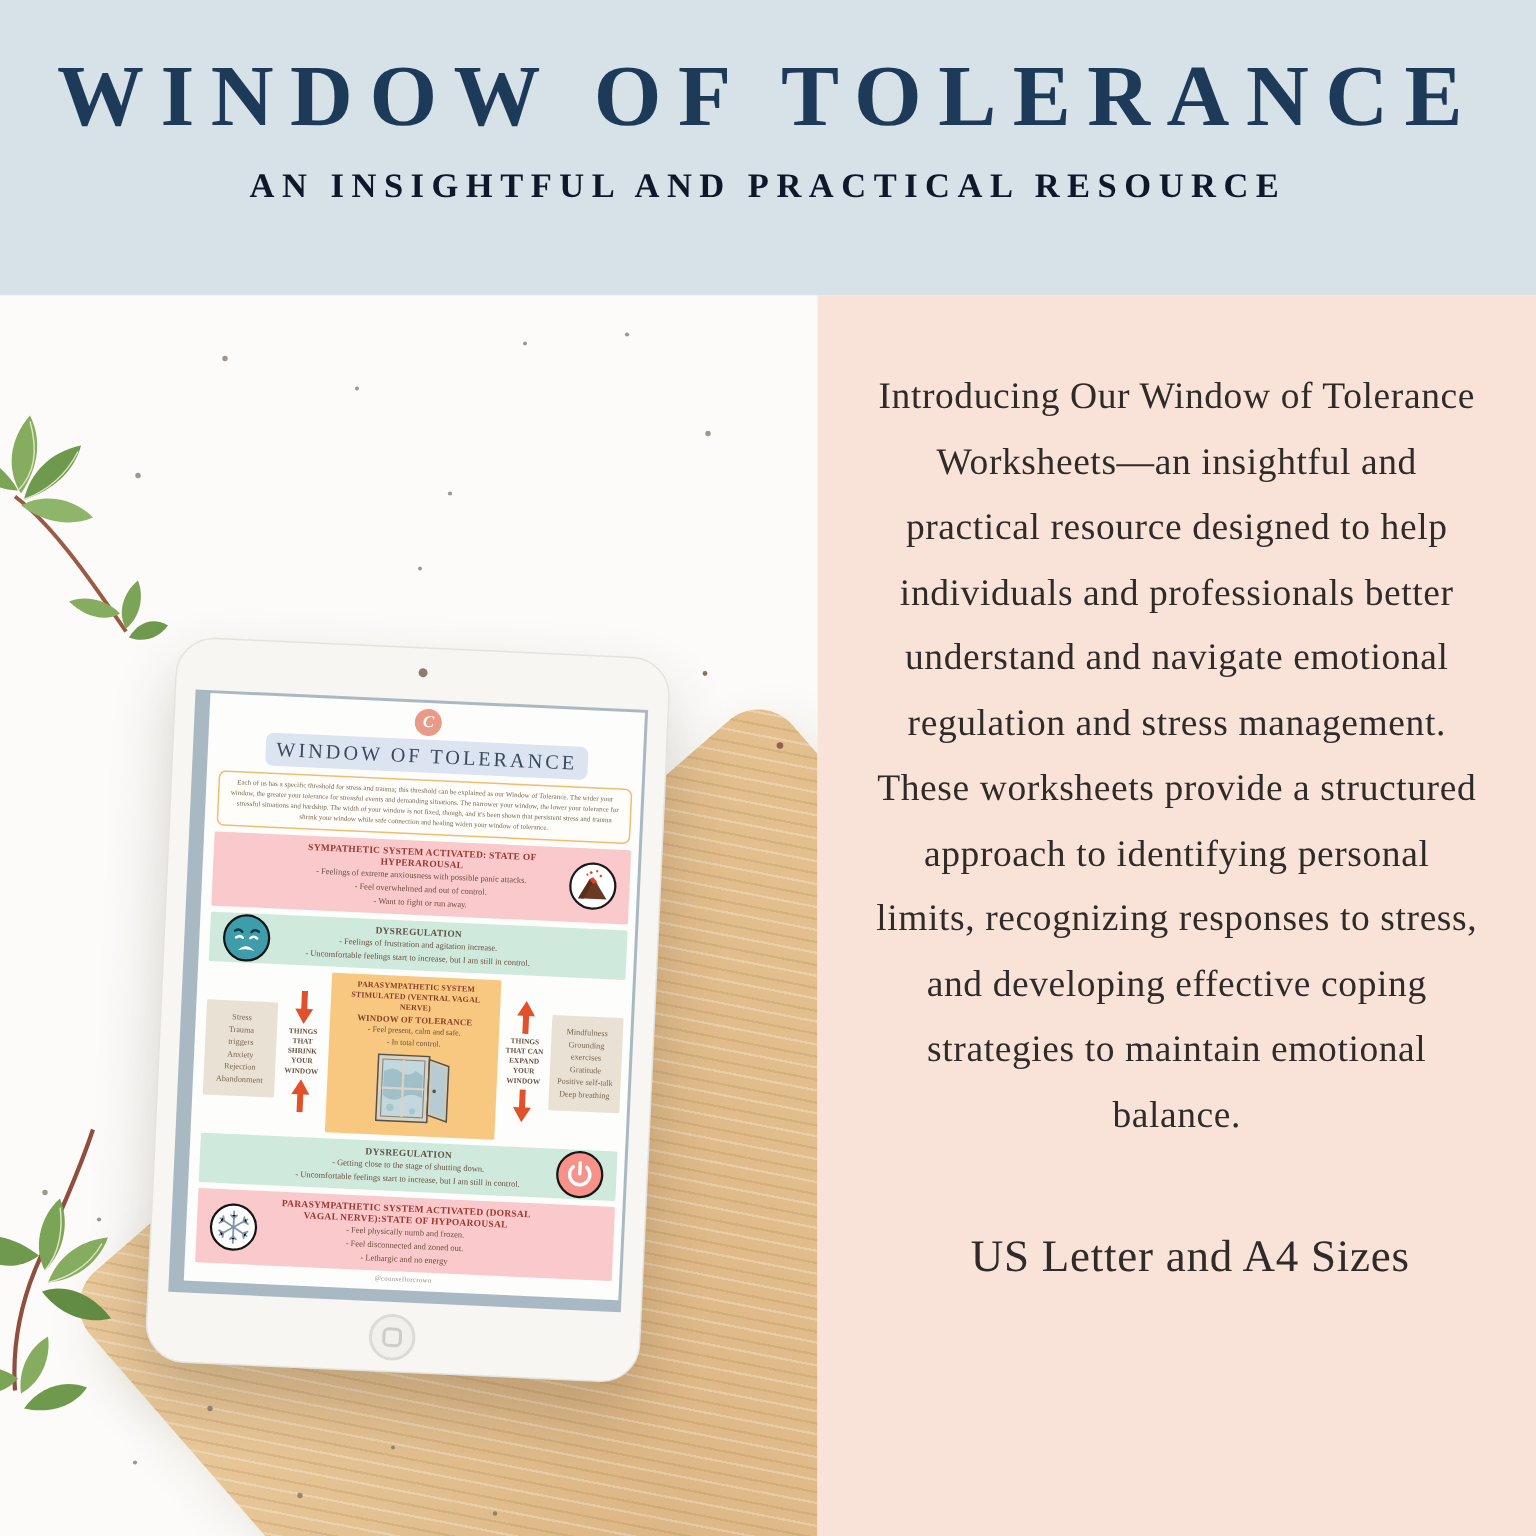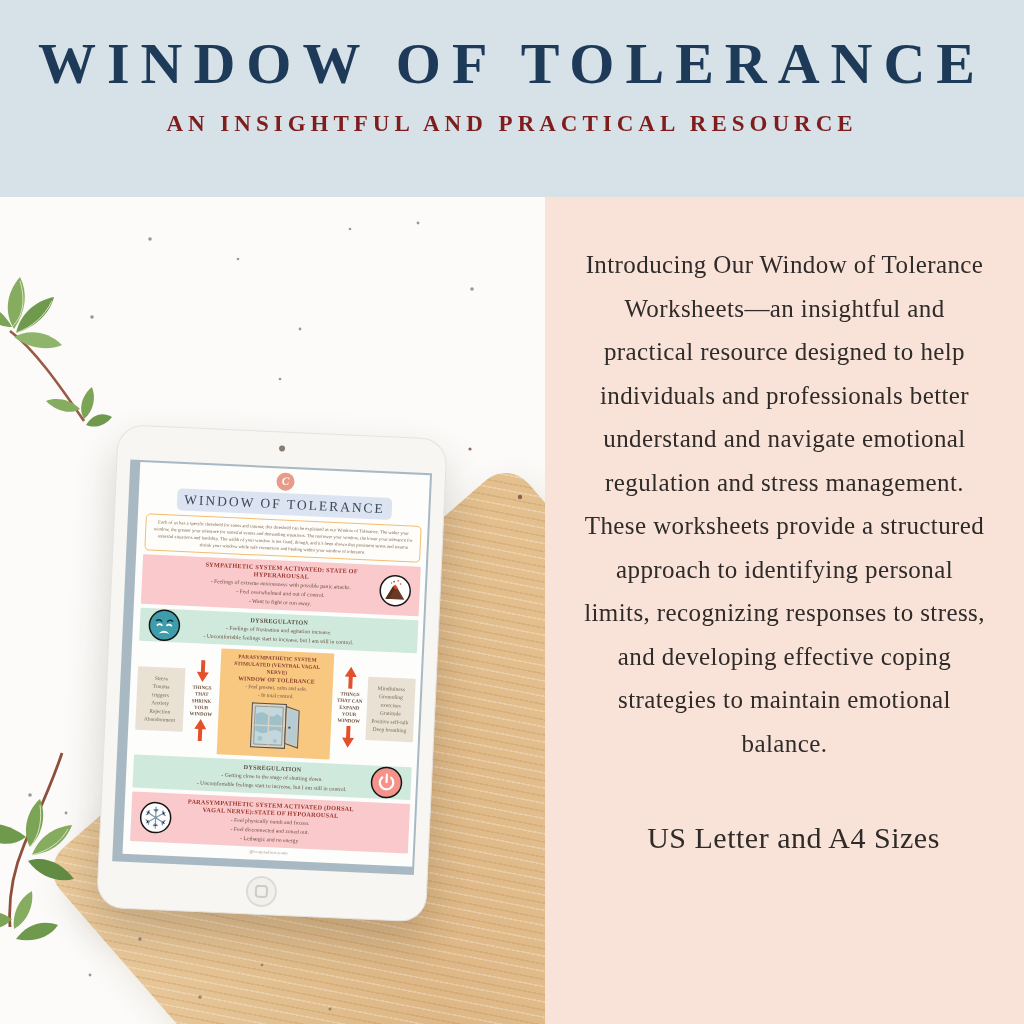--- a/index.html
+++ b/index.html
@@ -2,21 +2,21 @@
 <html><head>
 <meta charset="utf-8">
 <style>
   html,body{margin:0;padding:0;background:#ffffff;}
   *{box-sizing:border-box;}
   .page{position:relative;width:1024px;height:1024px;overflow:hidden;font-family:"Liberation Serif",serif;background:#fcfbfa;}
 
   
   .header{position:absolute;left:0;top:0;width:1024px;height:197px;background:#d7e1e8;text-align:center;}
   .header .title{margin:0;padding-top:30px;font-size:58px;font-weight:bold;letter-spacing:11px;color:#1e3a59;}
-  .header .subtitle{margin:0;padding-top:14px;font-size:23px;font-weight:bold;letter-spacing:5px;color:#7f1d1d;}
+  .header .subtitle{margin:0;padding-top:14px;font-size:23px;font-weight:bold;letter-spacing:5px;color:#0f172a;}
 
   
   .right-panel{position:absolute;left:545px;top:197px;width:479px;height:827px;background:#f9e2d8;color:#2e2b29;text-align:center;}
   .right-panel .blurb{margin:46px 36px 0 36px;font-size:25px;line-height:1.74;letter-spacing:.4px;}
   .right-panel .sizes{margin-top:56px;font-size:30px;letter-spacing:.5px;margin-left:18px;}
 
   
   .photo{position:absolute;left:0;top:197px;width:545px;height:827px;background:#fcfbf9;overflow:hidden;}
 
   .board{position:absolute;left:168px;top:391px;width:620px;height:620px;transform:rotate(-41deg);border-radius:30px;

